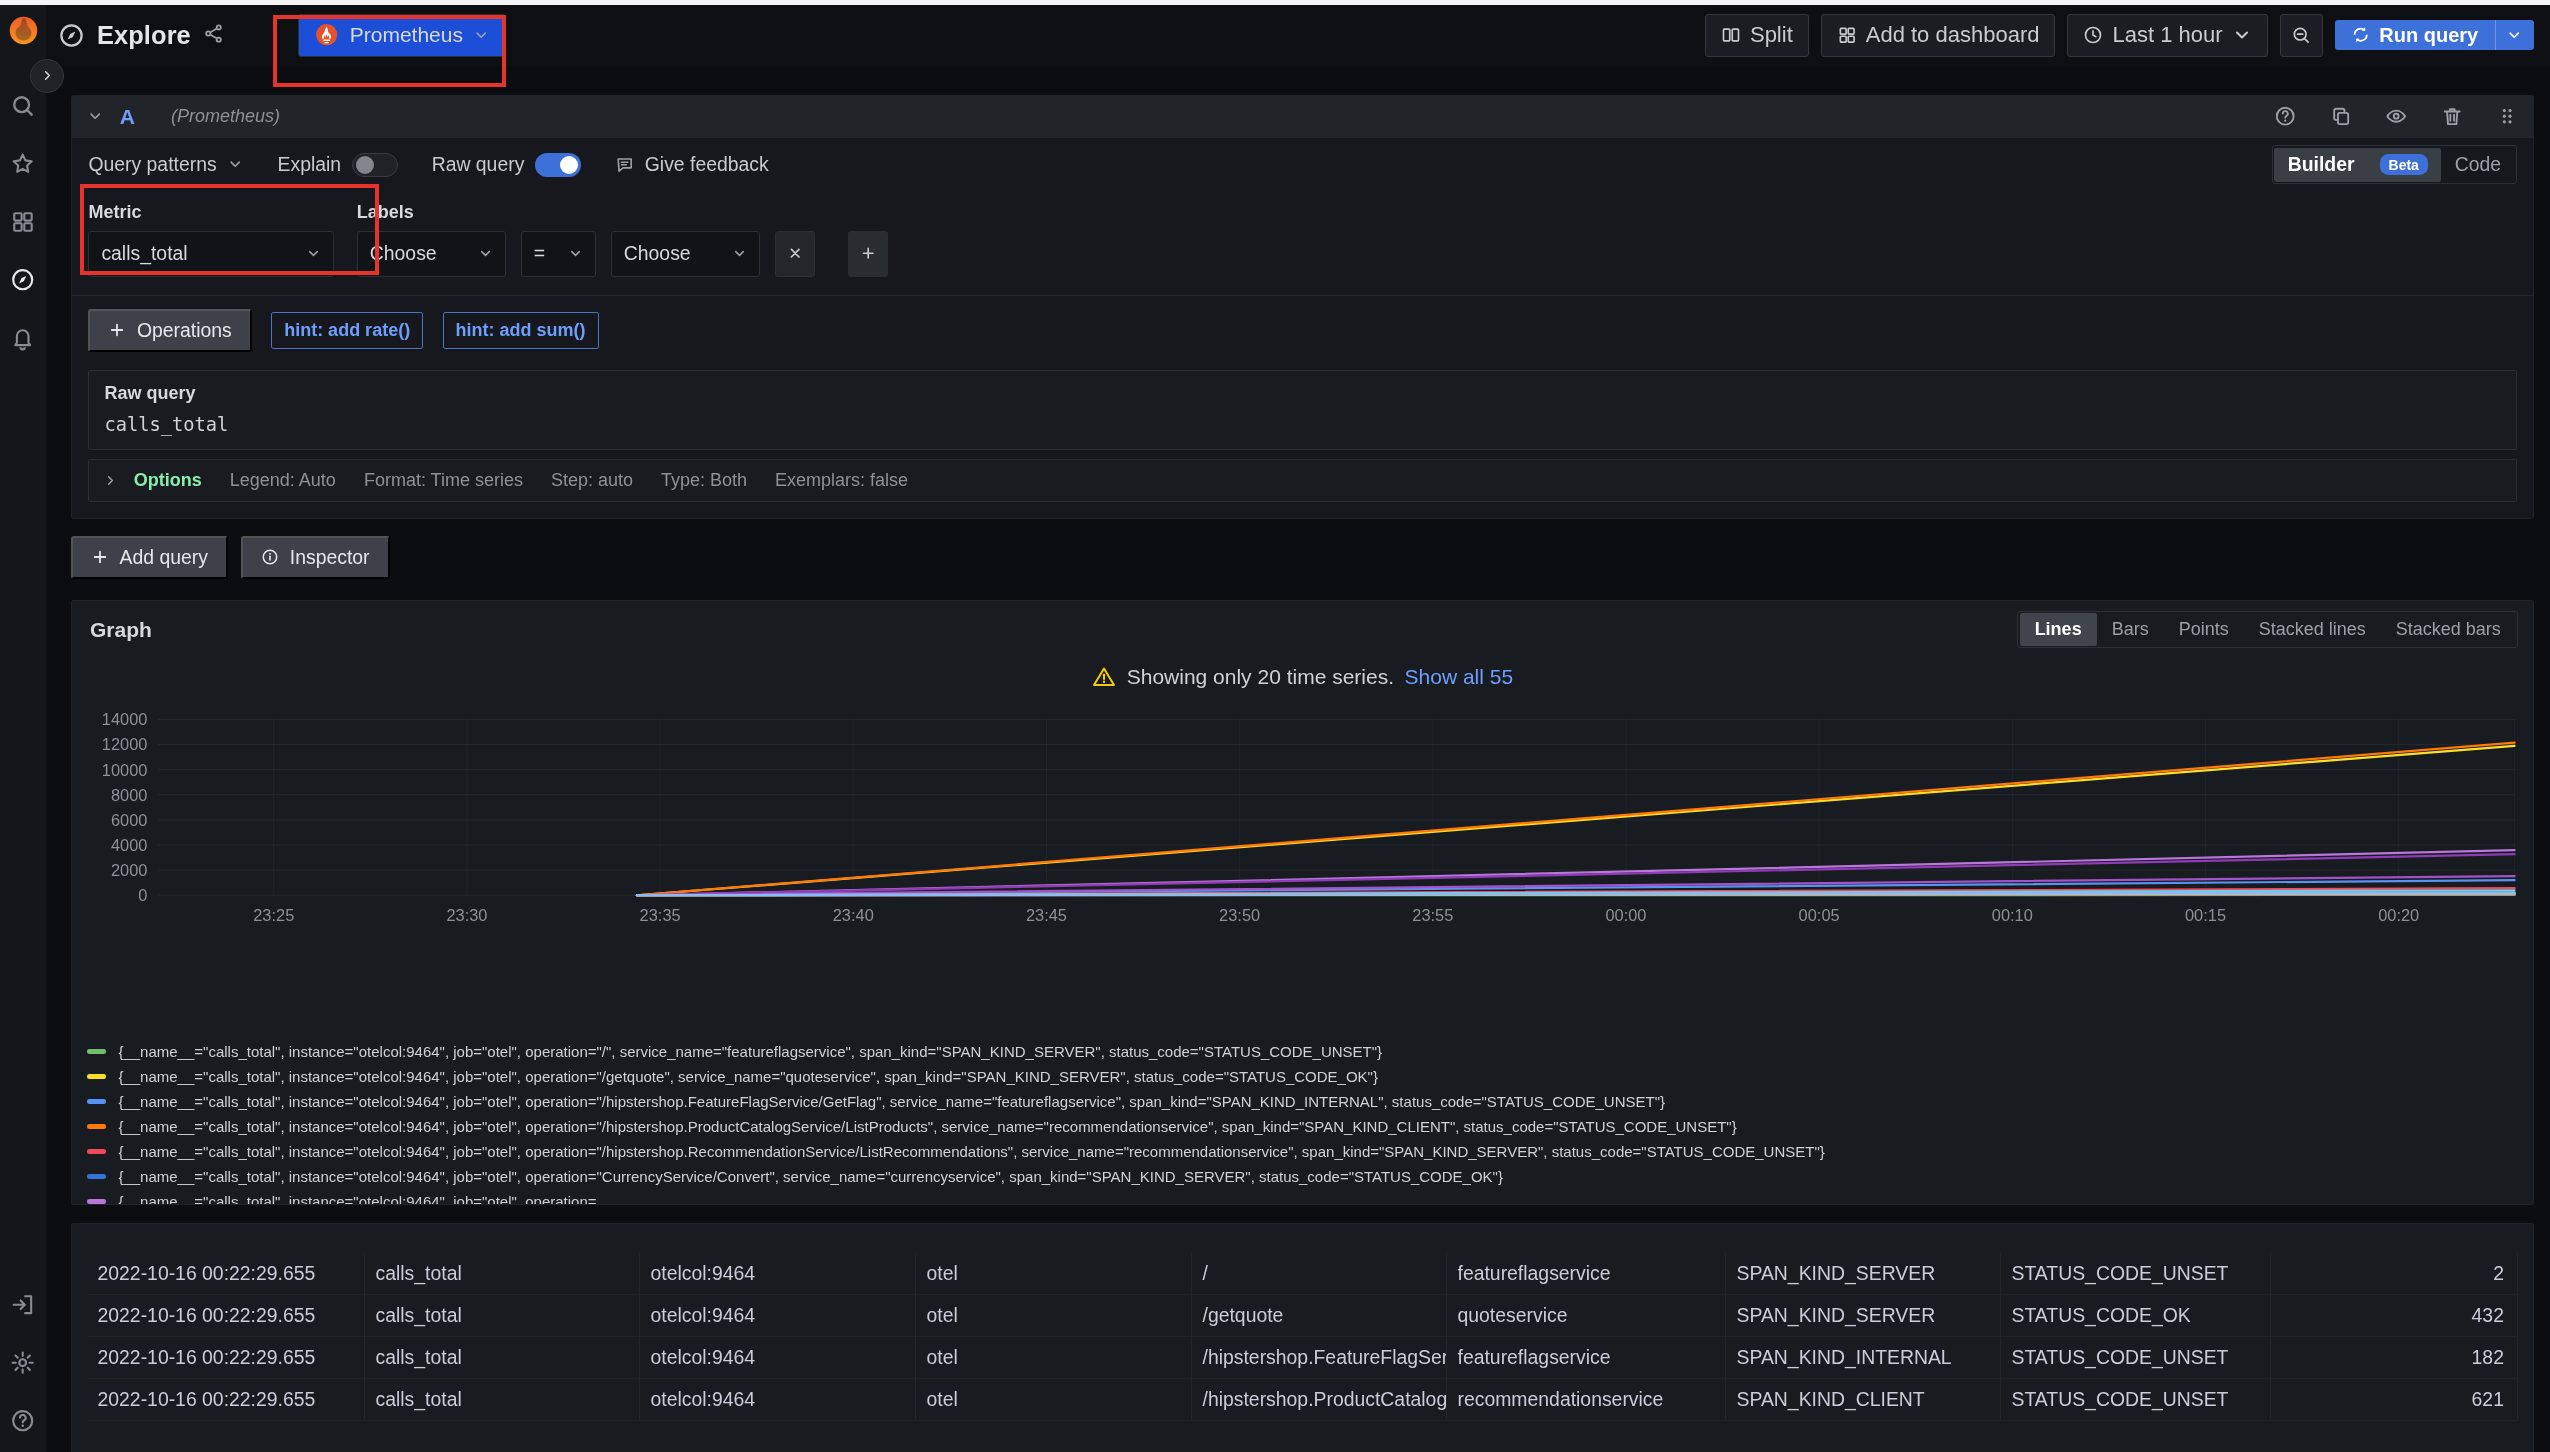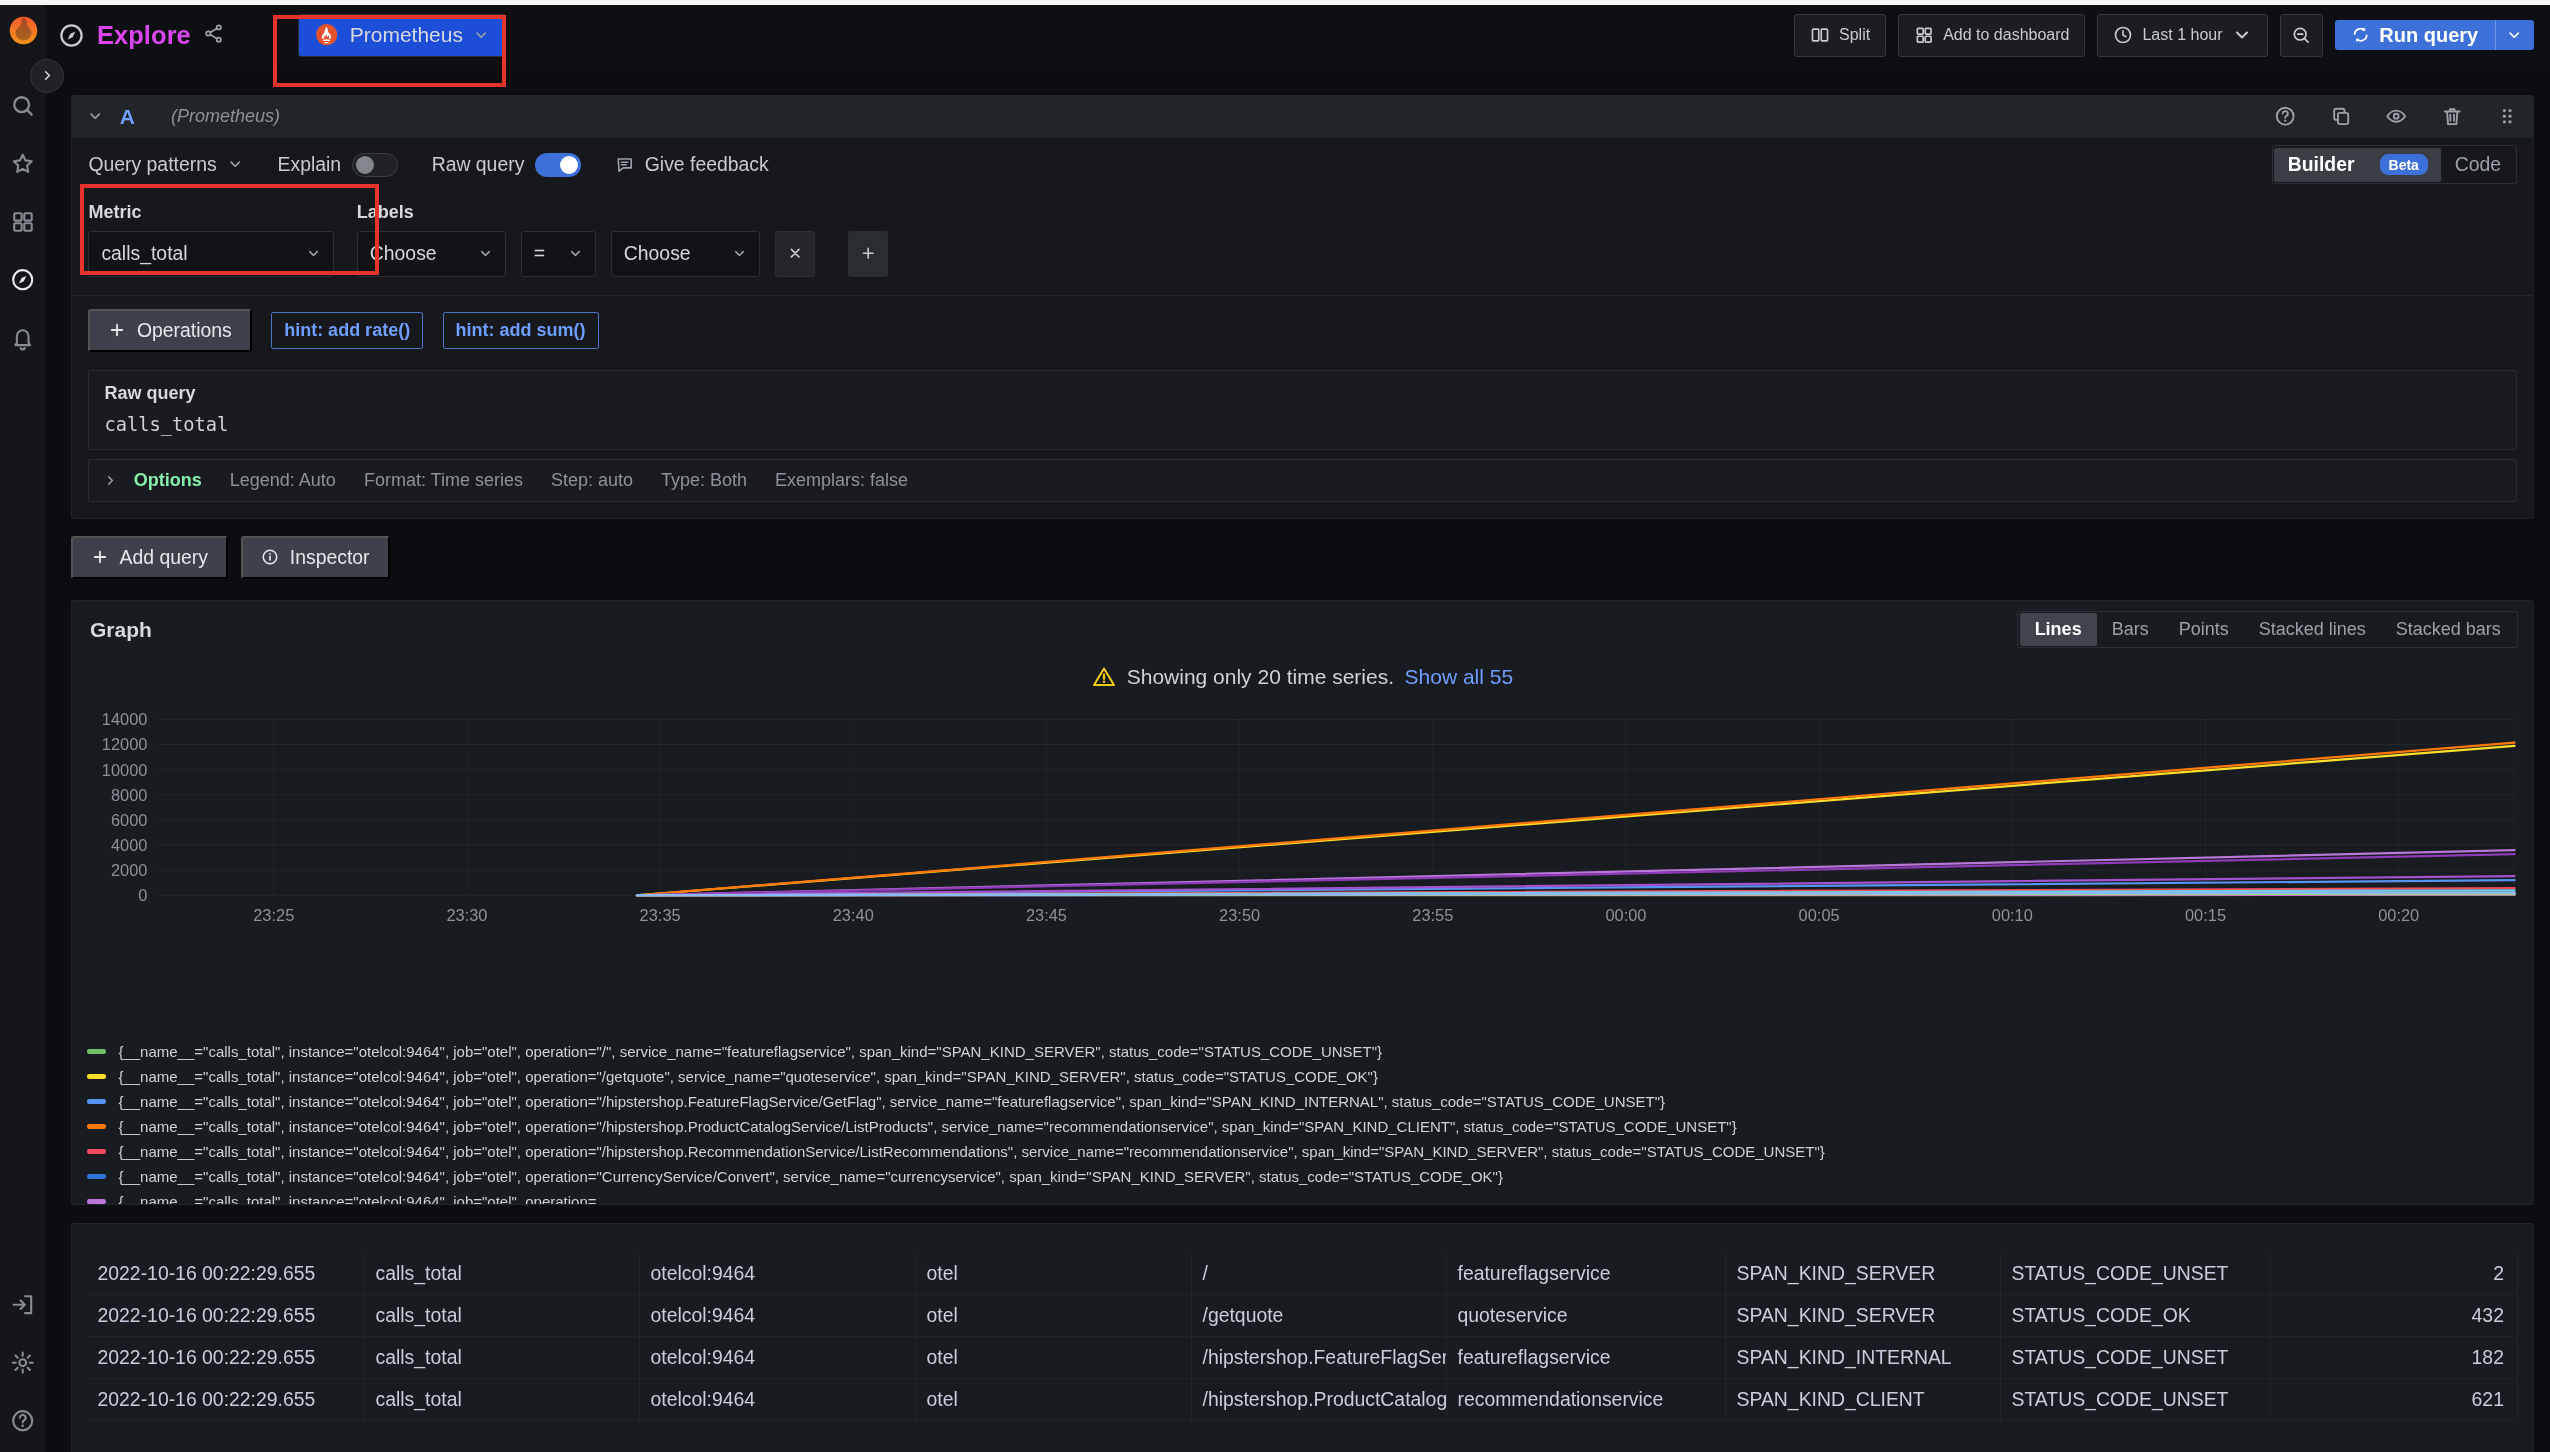--- a/index.html
+++ b/index.html
@@ -20,31 +20,31 @@
   .expand-btn { position:absolute; left:30px; top:54px; width:34px; height:34px; border-radius:50%;
                 background:#202226; border:0.7px solid #33363c; color:#d8d9dd; font-size:18px;
                 display:flex; align-items:center; justify-content:center; z-index:6; }
   .expand-btn svg{ width:15px; height:15px; }
 
   
   .nav { position:absolute; left:46px; right:0; top:0; height:61px; display:flex; align-items:center;
          padding:0 16.4px 0 12px; background:#0e0f13; }
   .nav-title-group { display:flex; align-items:center; gap:12px; }
   .nav-title-group svg { width:27px; height:27px; color:#c7c9cf; }
-  .nav-title { font-size:25.4px; font-weight:600; color:#d946ef; letter-spacing:0.1px; }
+  .nav-title { font-size:25.4px; font-weight:600; color:#e5e5e5; letter-spacing:0.1px; }
   .share-icon svg { width:21px; height:21px; color:#9da0a8; }
   .ds-picker { margin-left:74px; height:43px; display:flex; align-items:center; gap:10.5px; padding:0 15px;
                background:#1d4ed8; border:0.7px solid #2c3035; border-radius:3px; cursor:pointer; }
   .ds-picker .plogo { width:25.4px; height:25.4px; }
   .ds-picker .ds-name { font-size:21px; color:#d8d9dd; }
   .ds-picker svg.chev { width:16.4px; height:16.4px; color:#9da0a8; }
   .nav-spacer { flex:1; }
   .nav-right { display:flex; align-items:center; gap:12px; }
   .nav-btn { height:43px; display:flex; align-items:center; gap:9px; padding:0 15px; border-radius:3px;
-             background:#1b1d23; border:0.7px solid #34373e; color:#c9cbd1; font-size:16px; cursor:pointer; white-space:nowrap; }
+             background:#1b1d23; border:0.7px solid #34373e; color:#c9cbd1; font-size:22px; cursor:pointer; white-space:nowrap; }
   .nav-btn svg { width:20px; height:20px; }
   .nav-btn.icon-only { width:43px; justify-content:center; padding:0; }
   .run-btn { height:30px; display:flex; align-items:stretch; border-radius:3px; overflow:hidden;
              background:#3d71d9; color:#fff; cursor:pointer; }
   .run-main { display:flex; align-items:center; gap:9px; padding:0 16.4px; font-size:20px; font-weight:600; }
   .run-main svg { width:19.4px; height:19.4px; }
   .run-caret { width:39px; display:flex; align-items:center; justify-content:center; border-left:0.7px solid rgba(255,255,255,.25); }
   .run-caret svg { width:16.4px; height:16.4px; }
 
   

